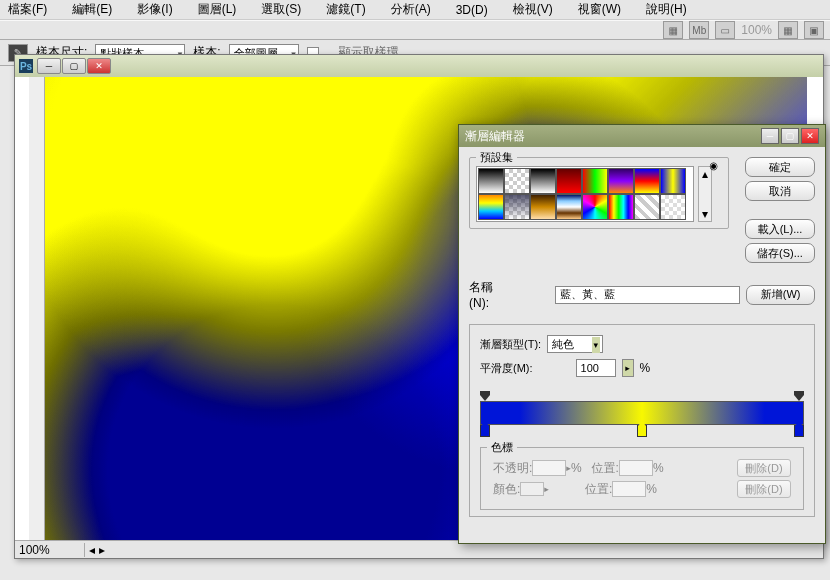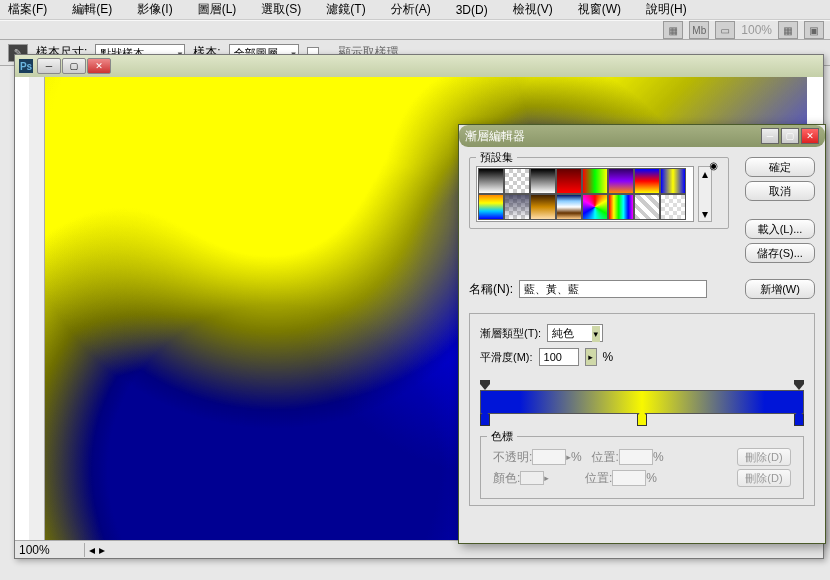--- a/index.html
+++ b/index.html
@@ -26,21 +26,21 @@
   radial-gradient(ellipse at 70% 90%, #1a1a9a 30%, transparent 60%),
   linear-gradient(135deg, #d4d400 0%, #eaea00 40%, #5050aa 70%, #2020aa 100%);
   filter: contrast(1.3) saturate(1.5);
 }
 .ruler-v { position: absolute; left: 14px; top: 22px; width: 16px; bottom: 18px; background: #eee; border-right: 1px solid #aaa; }
 .statusbar { position: absolute; left: 0; bottom: 0; right: 0; height: 18px; background: #e6e6e6; border-top: 1px solid #aaa; display: flex; align-items: center; font-size: 11px; }
 .zoom { width: 70px; border-right: 1px solid #aaa; padding: 0 4px; }
 .status-txt { padding: 0 8px; }
 
 .dialog { position: absolute; left: 458px; top: 124px; width: 368px; height: 420px; background: #e8e8e8; border: 1px solid #4a5a2a; box-shadow: 3px 3px 10px rgba(0,0,0,0.4); }
-.dlg-title { height: 22px; background: linear-gradient(#a5b082, #8a9668); color: #fff; display: flex; align-items: center; padding: 0 6px; font-size: 12px; border-radius: 9px; }
+.dlg-title { height: 22px; background: linear-gradient(#a5b082, #8a9668); color: #fff; display: flex; align-items: center; padding: 0 6px; font-size: 12px; }
 .dlg-title span:first-child { flex: 1; }
 .dlg-winbtn { width: 18px; height: 16px; background: linear-gradient(#eee,#ccc); border: 1px solid #666; margin-left: 2px; display: flex; align-items: center; justify-content: center; font-size: 9px; }
 .dlg-winbtn.close { background: linear-gradient(#f66,#d22); color: #fff; }
 .dlg-body { padding: 10px; position: relative; height: calc(100% - 22px); }
 .preset-group { border: 1px solid #aaa; border-radius: 2px; padding: 8px 6px 6px; position: relative; width: 260px; }
 .preset-group .lbl { position: absolute; top: -8px; left: 6px; background: #e8e8e8; padding: 0 4px; font-size: 11px; }
 .preset-row { display: flex; }
 .swatches { display: flex; flex-wrap: wrap; width: 218px; border: 1px solid #999; background: #fff; padding: 1px; }
 .sw { width: 26px; height: 26px; border: 1px solid #555; margin: 0; }
 .sw.foreback { background: linear-gradient(#000,#fff); }
@@ -57,21 +57,21 @@
 .sw.chr { background: linear-gradient(#016,#8cf,#fff,#630,#fc8); }
 .sw.spec { background: conic-gradient(#f00,#ff0,#0f0,#0ff,#00f,#f0f,#f00); }
 .sw.rain { background: linear-gradient(90deg,#f00,#ff0,#0f0,#0ff,#00f,#f0f); }
 .sw.diag { background: repeating-linear-gradient(45deg,#ccc 0 4px,#fff 4px 8px); }
 .sw.chk2 { background: repeating-conic-gradient(#ddd 0 25%, #fff 0 50%) 0 0/8px 8px; }
 .sb { width: 14px; margin-left: 4px; background: #eee; border: 1px solid #aaa; display: flex; flex-direction: column; justify-content: space-between; align-items: center; font-size: 8px; }
 .play-icon { position: absolute; right: 10px; top: 2px; font-size: 10px; }
 .btns { position: absolute; right: 10px; top: 10px; display: flex; flex-direction: column; gap: 4px; }
 .btn { width: 70px; height: 20px; background: linear-gradient(#fefefe,#e2e2e2); border: 1px solid #888; border-radius: 7px; font-size: 11px; display: flex; align-items: center; justify-content: center; }
 .field-row { display: flex; align-items: center; gap: 6px; margin-top: 14px; }
-.txtfield { background: #fff; border: 1px solid #888; height: 18px; padding: 0 4px; font-size: 11px; }
+.txtfield { background: #fff; border: 1px solid #888; height: 18px; padding: 0 4px; font-size: 11px; margin-left: 37px; }
 .grad-group { border: 1px solid #aaa; padding: 10px 10px 6px; margin-top: 14px; position: relative; }
 .grad-group .lbl2 { font-size: 11px; }
 .sel { background: #fff; border: 1px solid #888; height: 18px; padding: 0 14px 0 4px; position: relative; font-size: 11px; line-height: 16px; }
 .sel::after { content: "▾"; position: absolute; right: 2px; top: 1px; font-size: 9px; background: #cfd8a8; padding: 0 2px; }
 .num { width: 40px; }
 .grad-bar { margin-top: 14px; position: relative; }
 .stop-top { display: flex; justify-content: space-between; padding: 0 0; }
 .stop { width: 10px; height: 10px; background: #333; clip-path: polygon(50% 100%, 0 40%, 0 0, 100% 0, 100% 40%); }
 .stop.op { background: #333; }
 .bar { height: 24px; border: 1px solid #555; background: linear-gradient(90deg, #0015d8 0%, #0015d8 12%, #f8f800 50%, #0015d8 88%, #0015d8 100%); }

